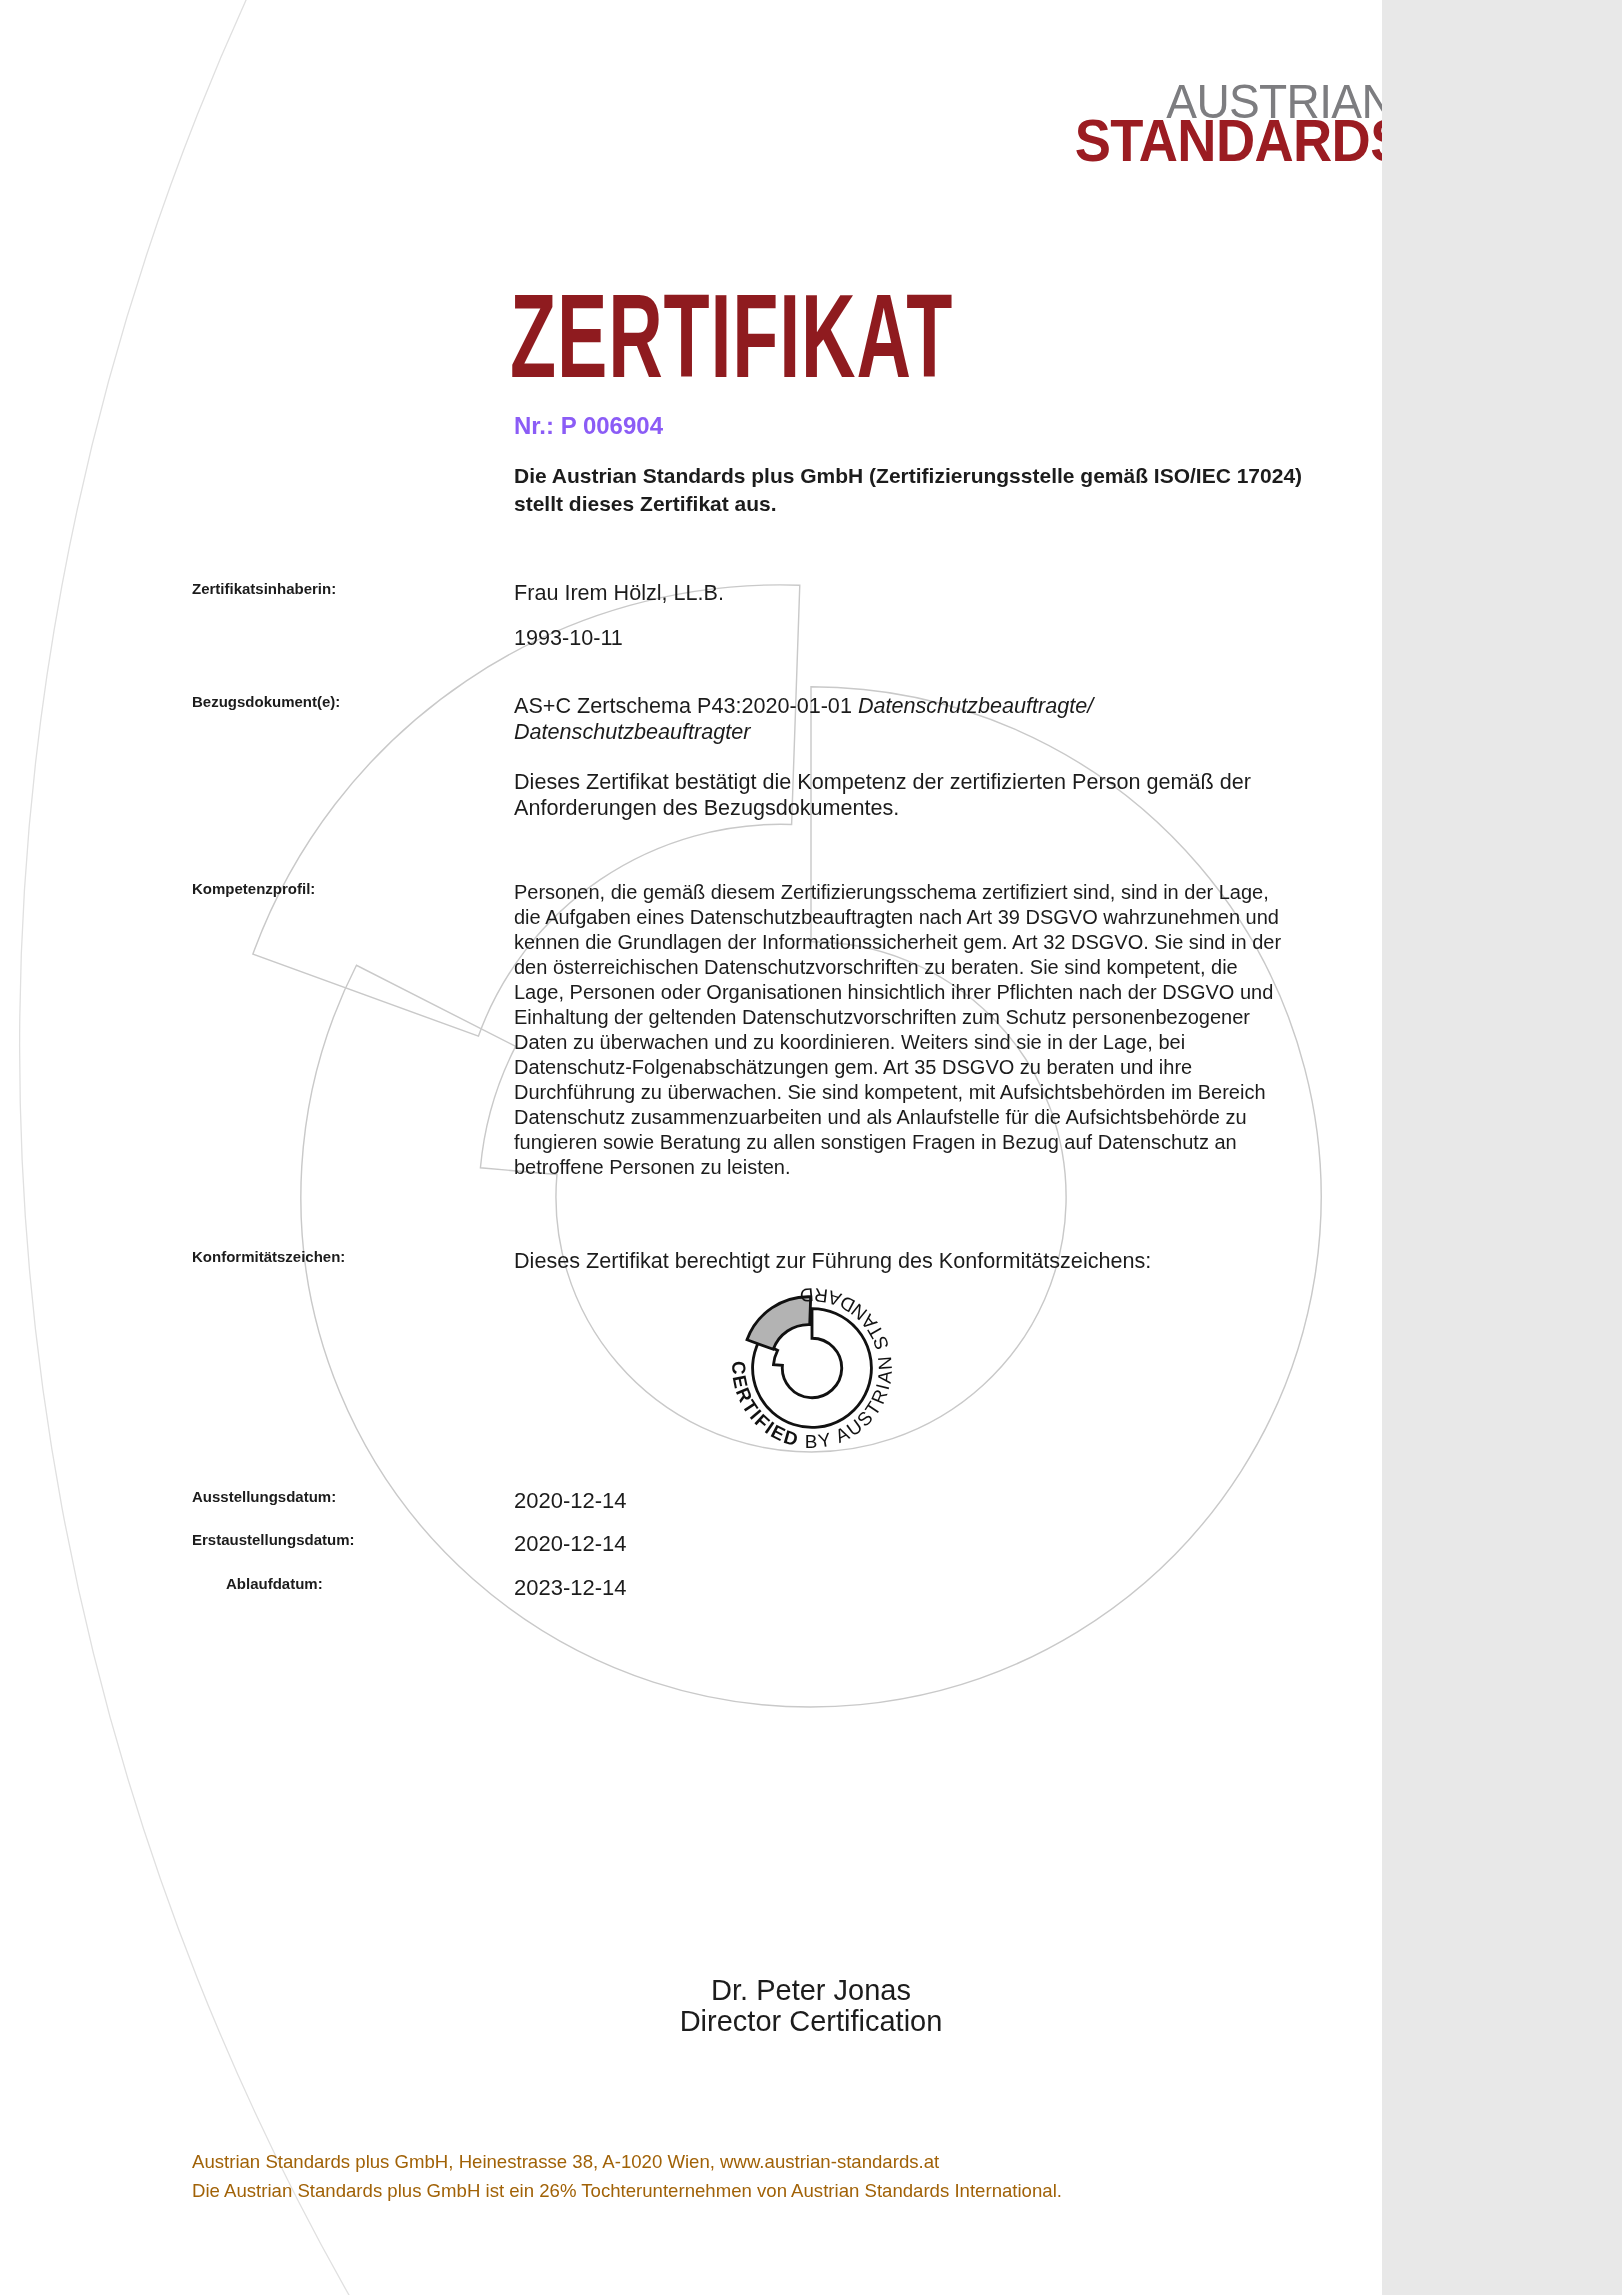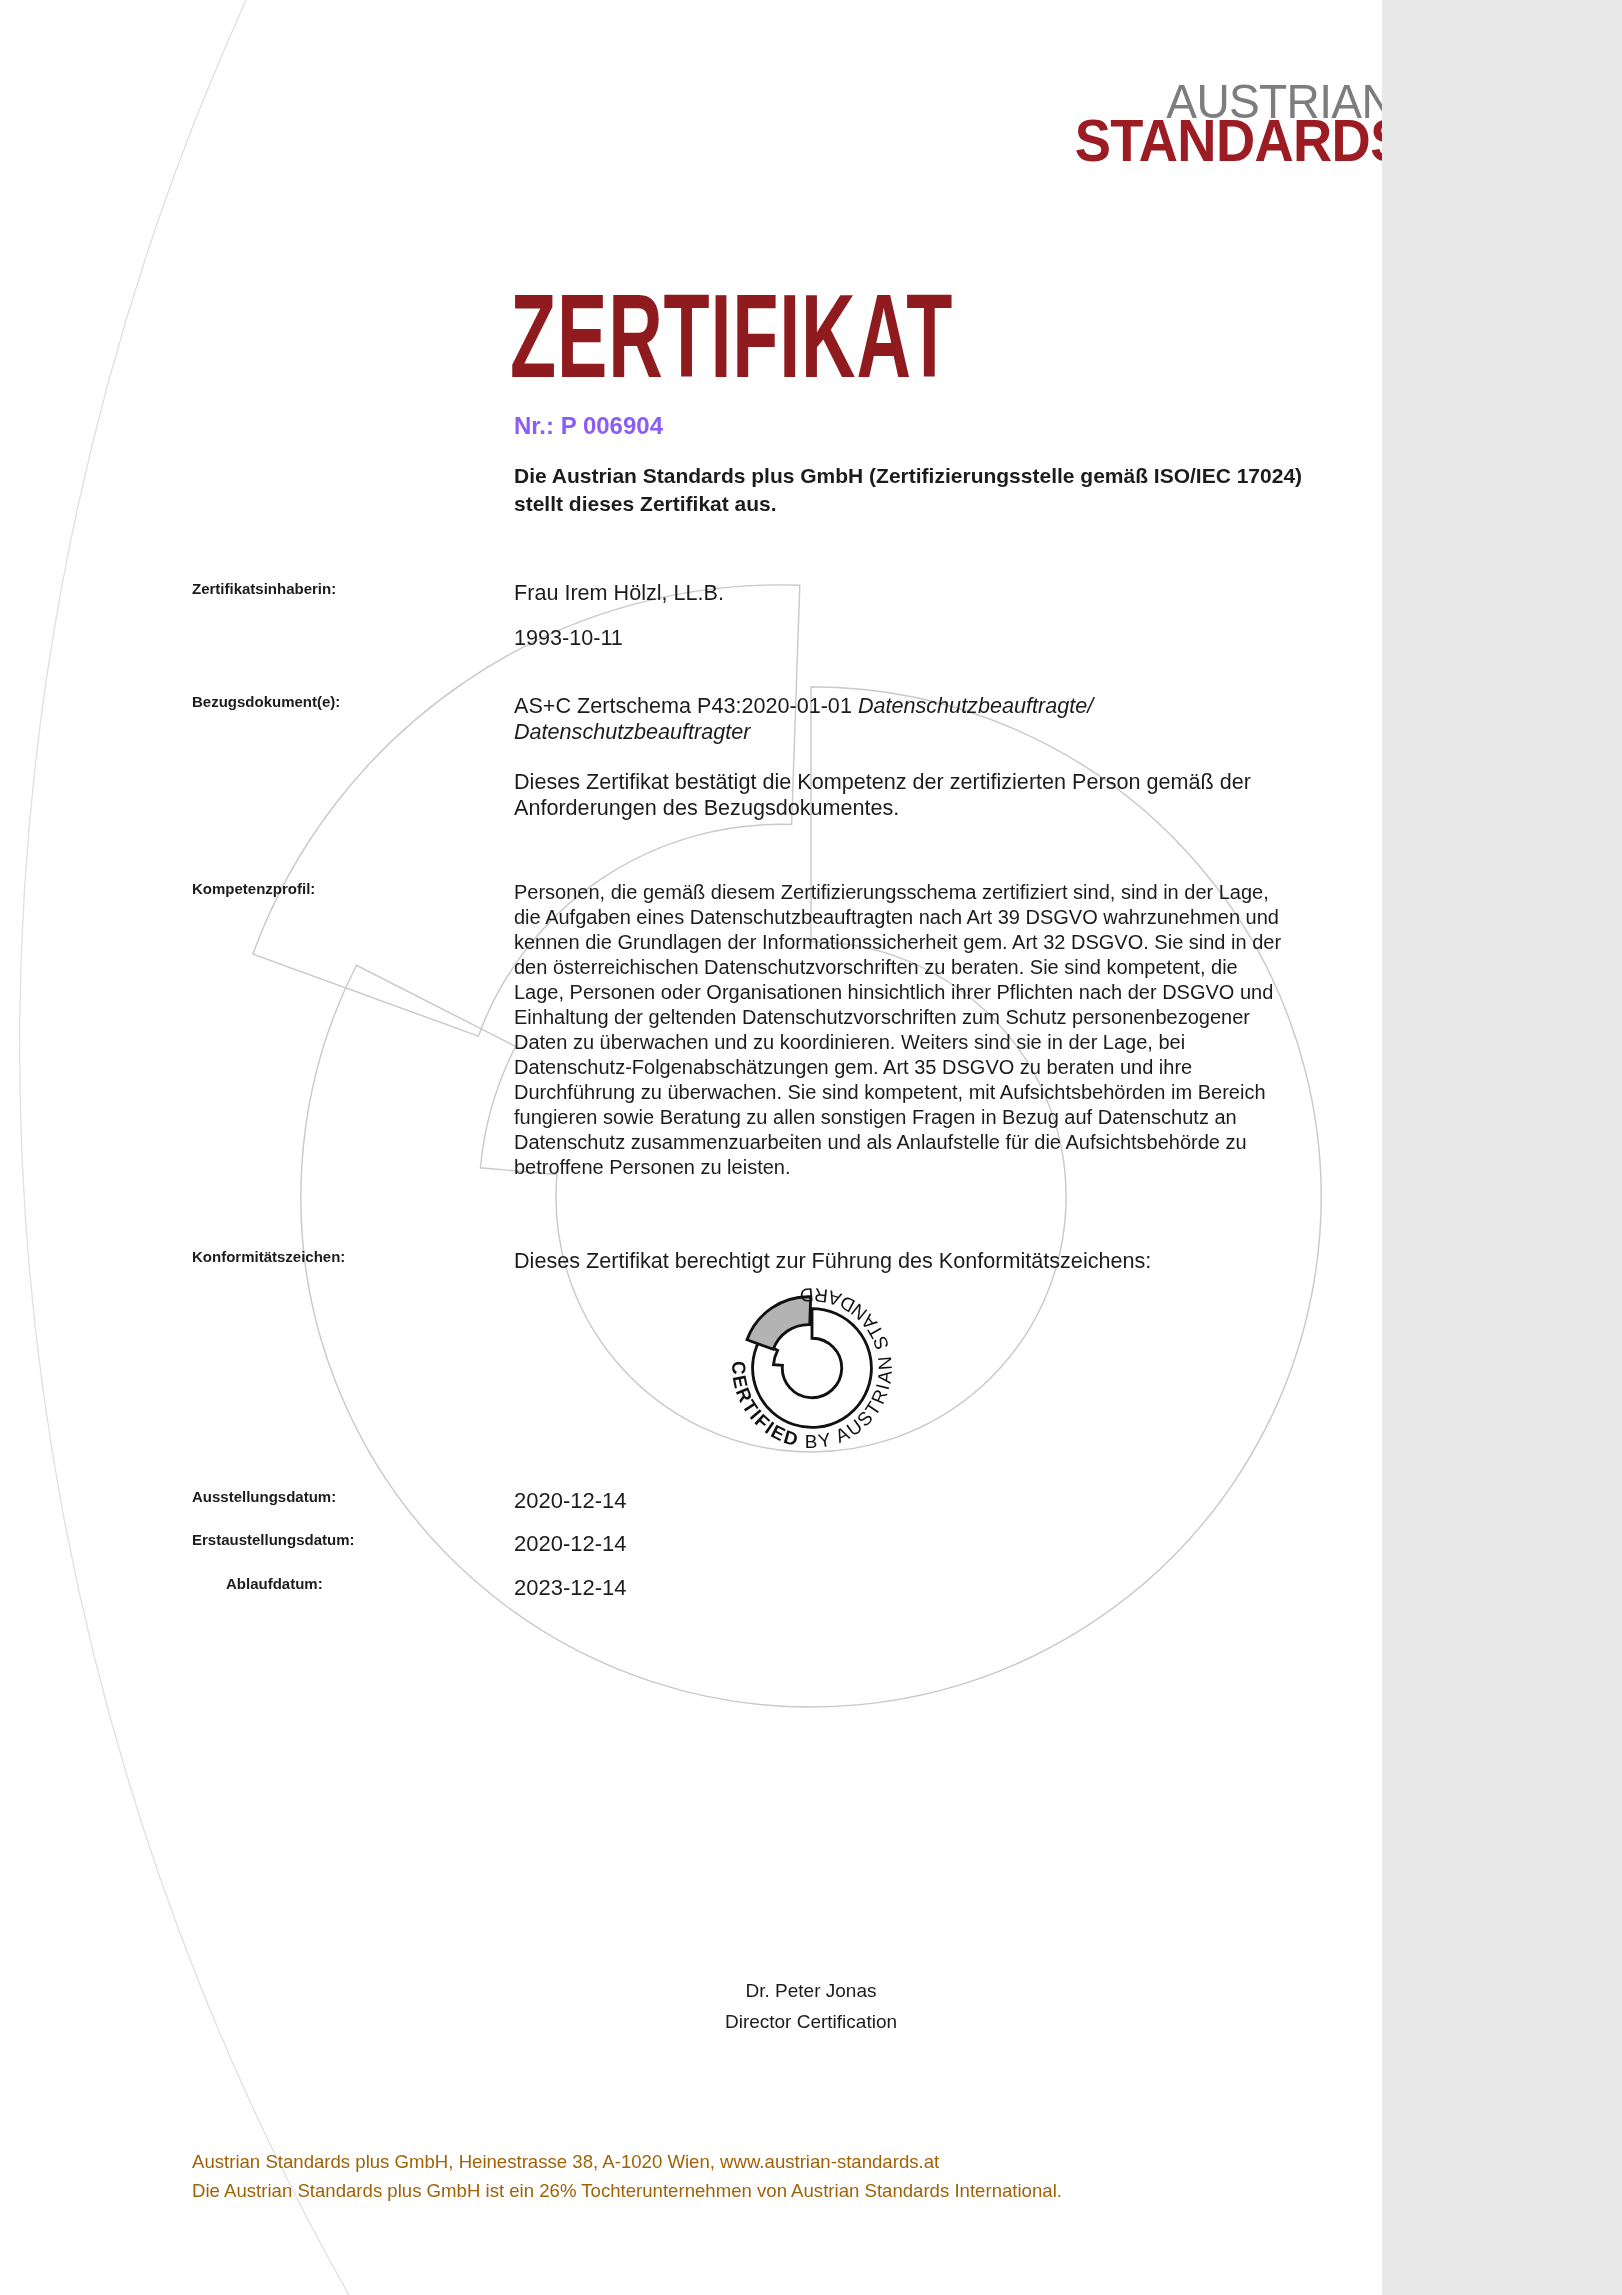--- a/index.html
+++ b/index.html
@@ -22,21 +22,21 @@
   .cert-nr{position:absolute;left:514px;top:412px;font-size:24px;font-weight:bold;color:#8b5cf6;}
   .issuer{position:absolute;left:514px;top:462px;font-size:21px;font-weight:bold;line-height:28px;}
 
   .lbl{position:absolute;left:192px;font-size:15px;font-weight:bold;}
   .val{position:absolute;left:514px;font-size:21.6px;line-height:26px;}
   .para{position:absolute;left:514px;font-size:20px;line-height:25px;width:890px;}
   .it{font-style:italic;}
   .datev{position:absolute;left:514px;font-size:22px;}
 
   .sig{position:absolute;left:582px;top:1975px;width:458px;text-align:center;
-       font-size:19px;line-height:31px;}
+       font-size:29px;line-height:31px;}
   .footer{position:absolute;left:192px;font-size:18.6px;line-height:29px;color:#a16207;}
 </style>
 </head>
 <body>
 
 <div class="page">
 
   <svg class="wm" width="1622" height="2295" viewBox="0 0 2480 3509">
     <circle cx="3900" cy="1600" r="3870" fill="none" stroke="#e0e0e0" stroke-width="2"></circle>
     <g transform="translate(1240,1830) scale(7.8)" fill="none" stroke="#c9c9c9" stroke-width="0.28">
@@ -82,22 +82,22 @@
     <div class="para" style="top:880px;">
       <div>Personen, die gemäß diesem Zertifizierungsschema zertifiziert sind, sind in der Lage,</div>
       <div>die Aufgaben eines Datenschutzbeauftragten nach Art 39 DSGVO wahrzunehmen und</div>
       <div>kennen die Grundlagen der Informationssicherheit gem. Art 32 DSGVO. Sie sind in der</div>
       <div>den österreichischen Datenschutzvorschriften zu beraten. Sie sind kompetent, die</div>
       <div>Lage, Personen oder Organisationen hinsichtlich ihrer Pflichten nach der DSGVO und</div>
       <div>Einhaltung der geltenden Datenschutzvorschriften zum Schutz personenbezogener</div>
       <div>Daten zu überwachen und zu koordinieren. Weiters sind sie in der Lage, bei</div>
       <div>Datenschutz-Folgenabschätzungen gem. Art 35 DSGVO zu beraten und ihre</div>
       <div>Durchführung zu überwachen. Sie sind kompetent, mit Aufsichtsbehörden im Bereich</div>
+      <div>Datenschutz zusammenzuarbeiten und als Anlaufstelle für die Aufsichtsbehörde zu</div>
       <div>fungieren sowie Beratung zu allen sonstigen Fragen in Bezug auf Datenschutz an</div>
-      <div>Datenschutz zusammenzuarbeiten und als Anlaufstelle für die Aufsichtsbehörde zu</div>
       <div>betroffene Personen zu leisten.</div>
     </div>
 
     <div class="lbl" style="top:1248px;">Konformitätszeichen:</div>
     <div class="val" style="top:1248px;">Dieses Zertifikat berechtigt zur Führung des Konformitätszeichens:</div>
 
     <svg class="abs" style="left:701px;top:1257px;" width="222" height="222" viewBox="0 0 340 340">
       <g transform="translate(170,170) scale(0.91)" fill="#ffffff" stroke="#111111" stroke-width="4.8">
         <path d="M 0 -100 A 100 100 0 1 1 -89.1 -45.4 L -57.9 -29.5 A 65 65 0 0 0 -64.8 -5.7 L -49.8 -4.4 A 50 50 0 1 0 0 -50 Z"></path>
         <path fill="#b3b3b3" d="M -2.2 -119.9 A 110 110 0 0 0 -109.4 -47.6 L -65.2 -31.5 A 63 63 0 0 1 -3.8 -73.0 Z"></path>

